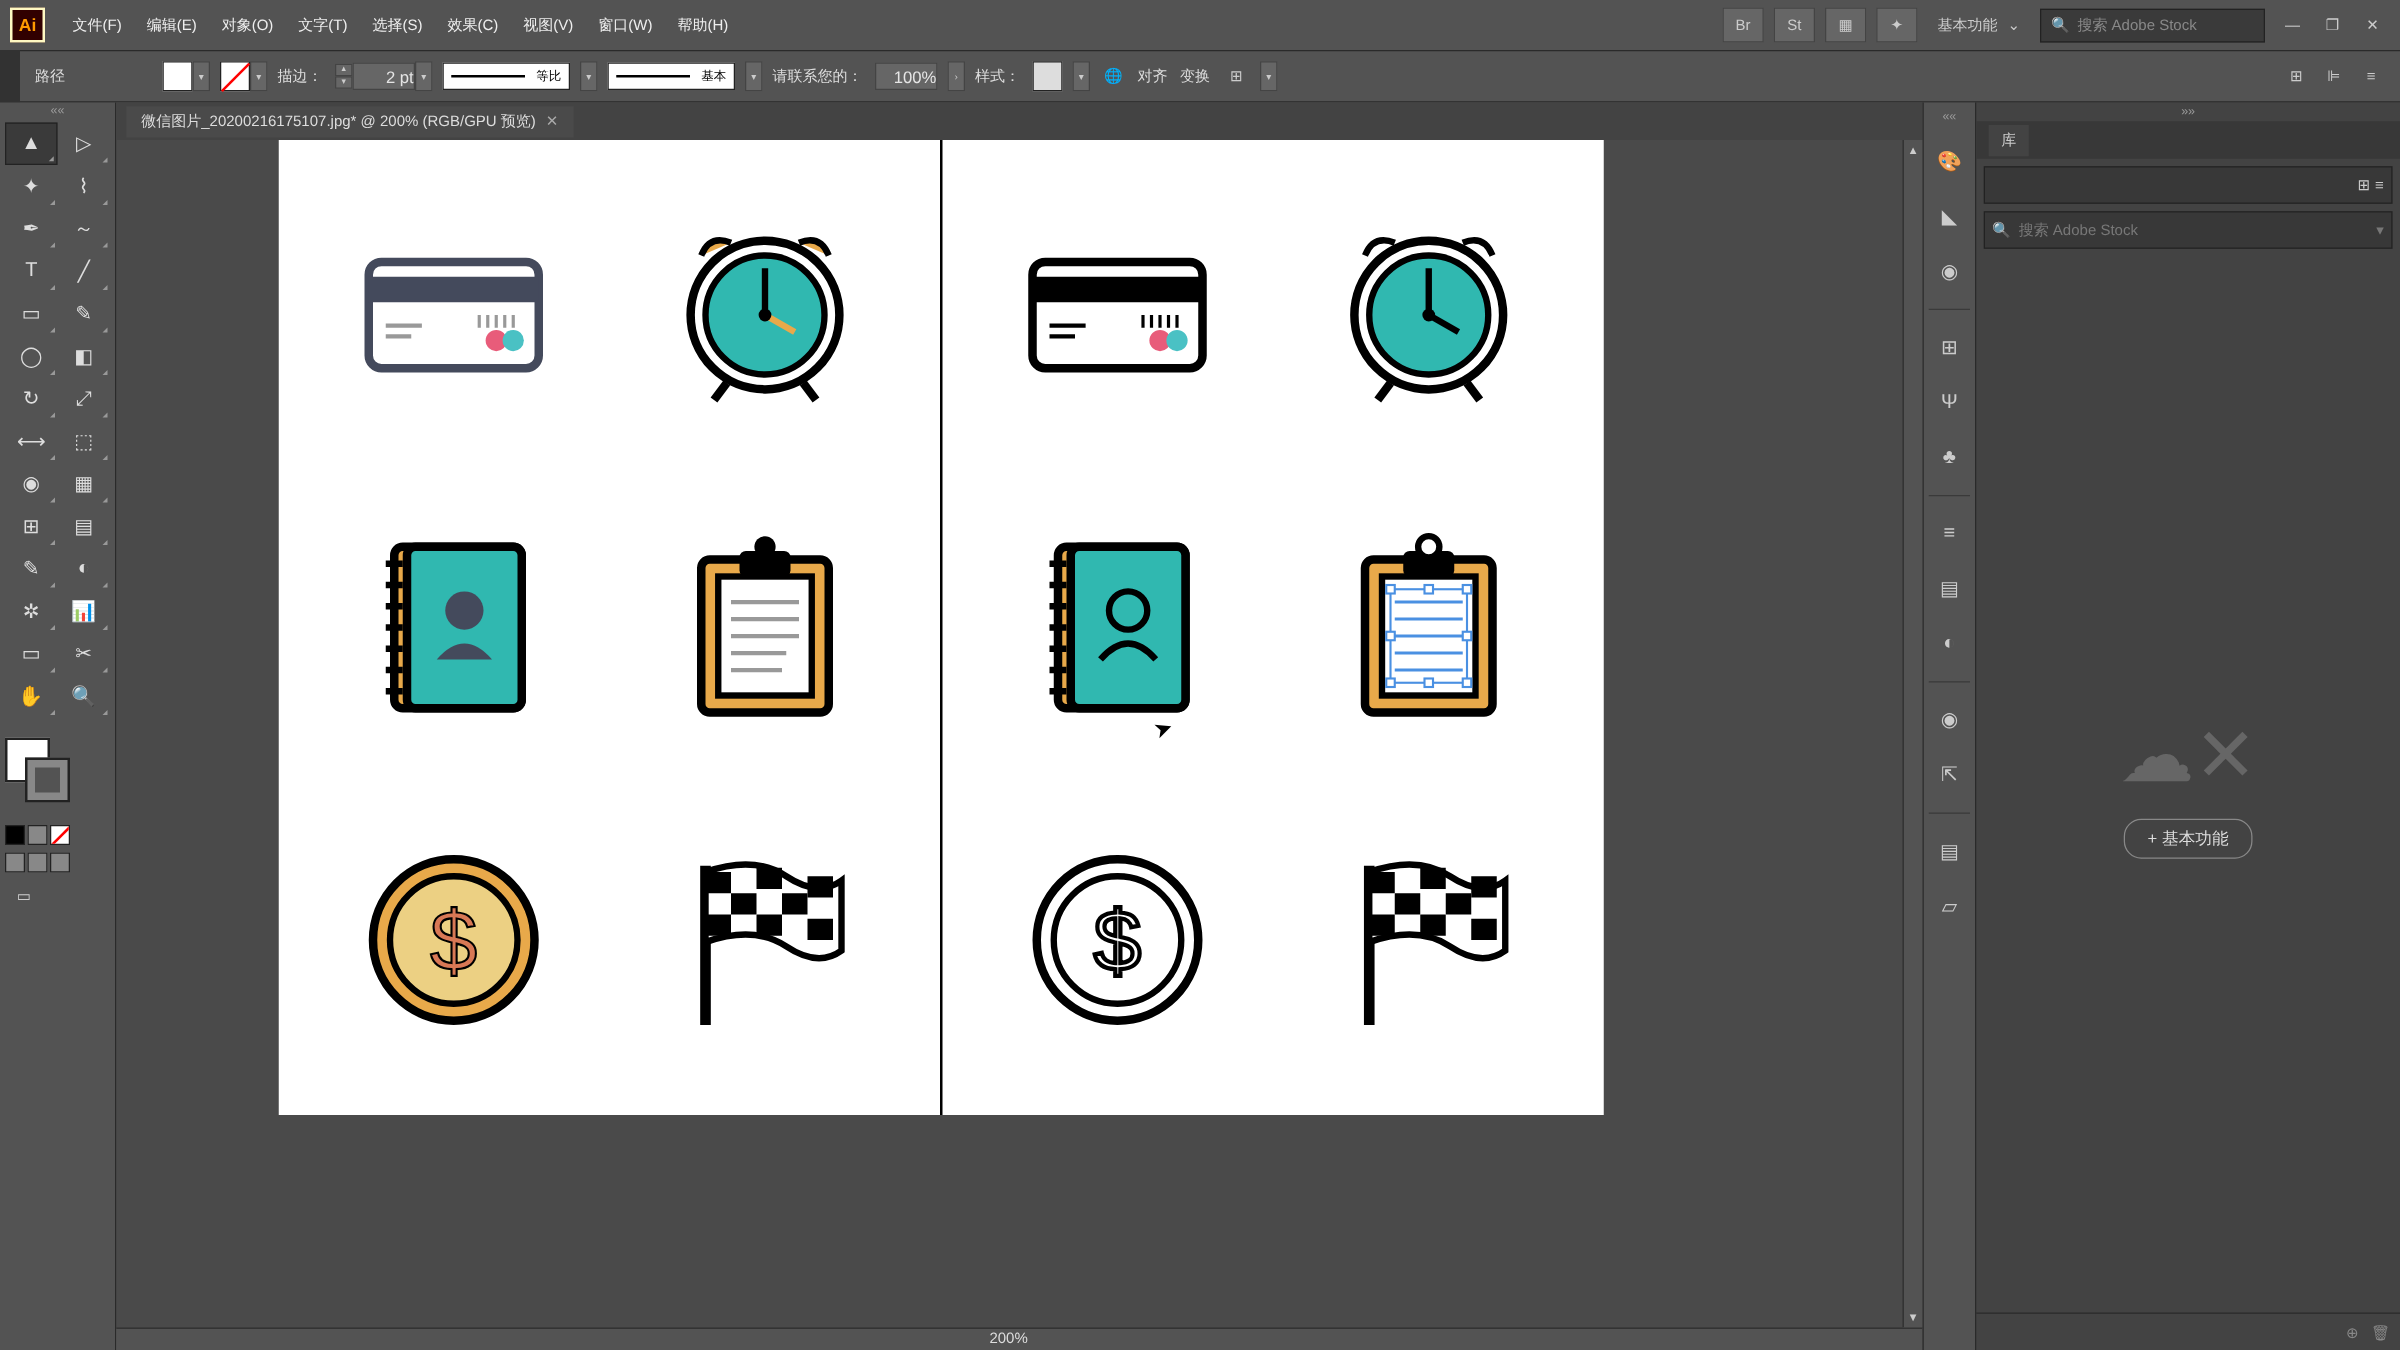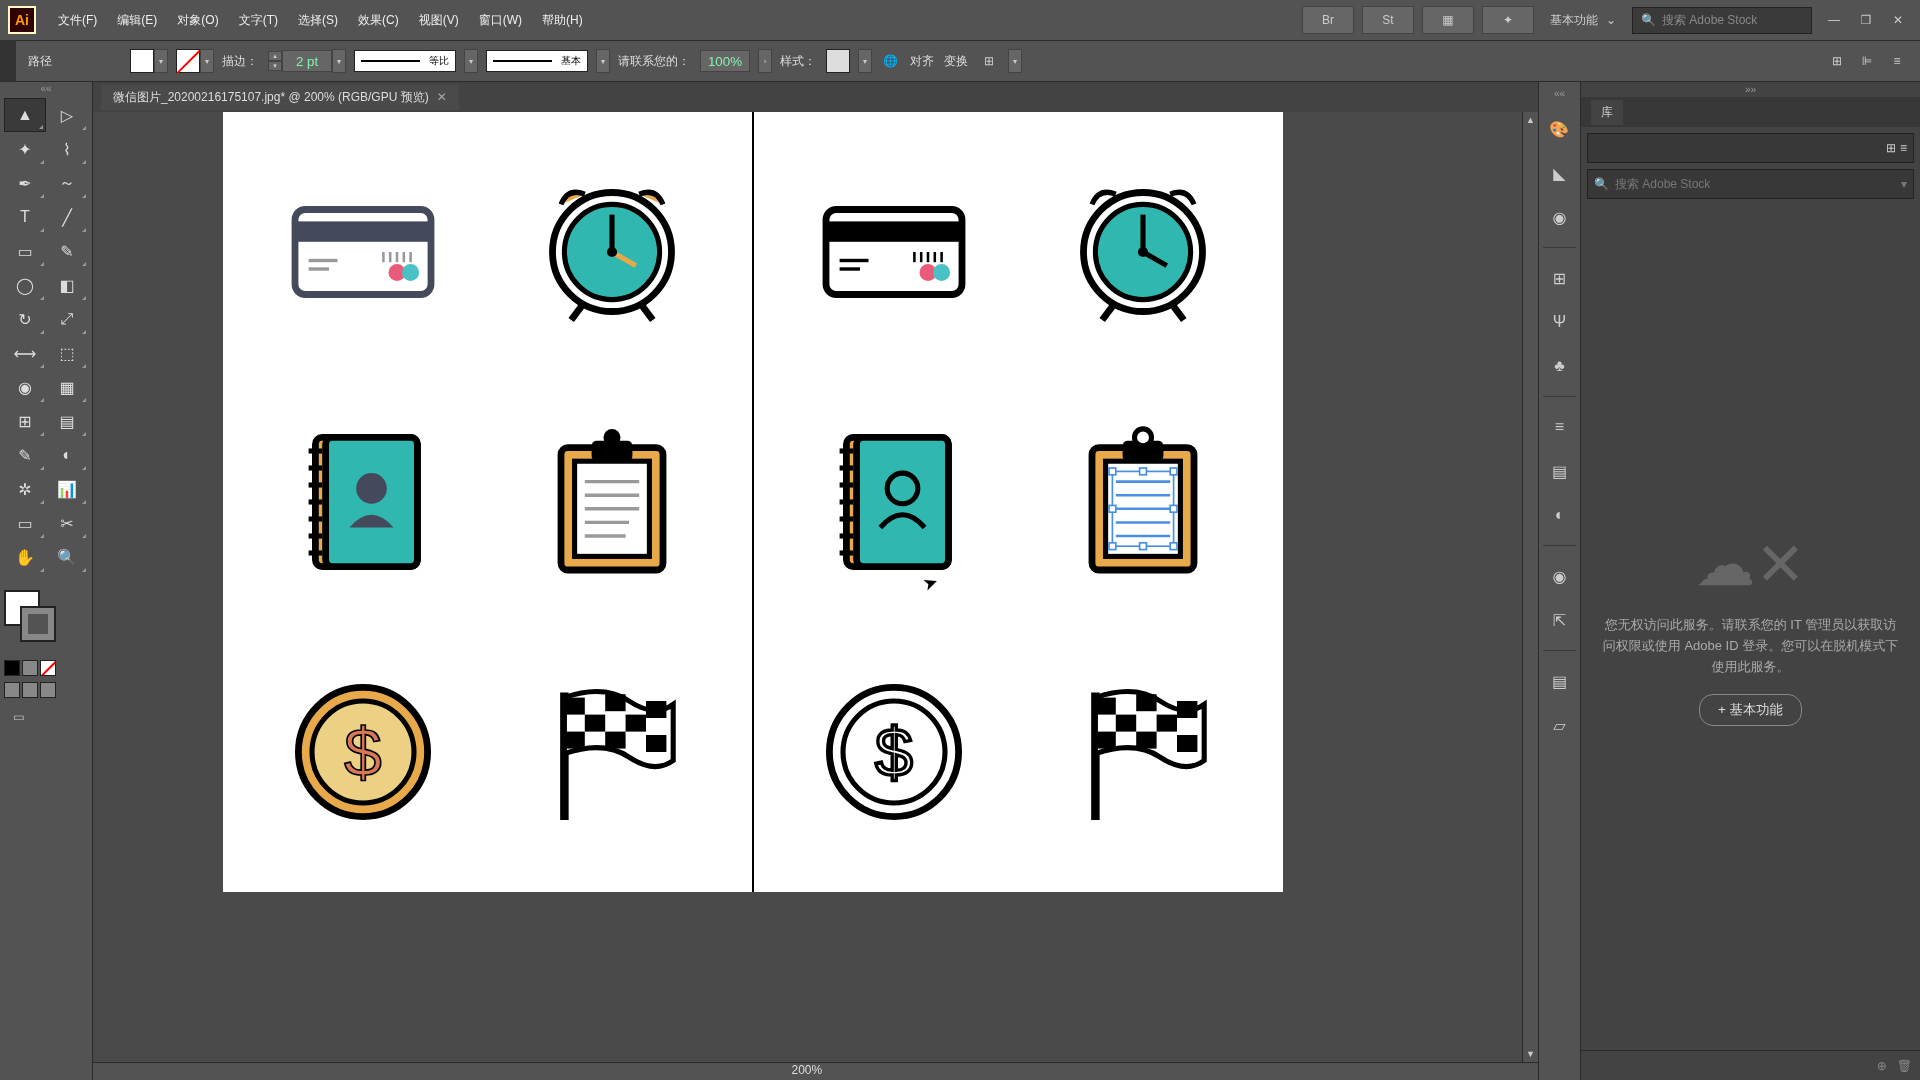--- a/index.html
+++ b/index.html
@@ -3,39 +3,39 @@
 <meta charset="utf-8">
 <style>
 * { margin: 0; padding: 0; box-sizing: border-box; font-family: "Microsoft YaHei", sans-serif; }
 body { background: #323232; color: #ccc; font-size: 12px; overflow: hidden; width: 1920px; height: 1080px; }
 
 
 .menubar { background: #535353; height: 40px; display: flex; align-items: center; padding: 0 8px; }
 .ai-logo { width: 28px; height: 28px; background: #310000; border: 2px solid #fef9c3; display: flex; align-items: center; justify-content: center; color: #ff9a00; font-weight: bold; font-size: 14px; margin-right: 12px; }
 .menu-item { padding: 0 10px; color: #eee; cursor: pointer; }
 .menubar-right { margin-left: auto; display: flex; align-items: center; gap: 8px; }
-.menubar-icon { width: 52px; height: 28px; background: #666; display: flex; align-items: center; justify-content: center; border: 1px solid #444; }
+.menubar-icon { width: 33px; height: 28px; background: #666; display: flex; align-items: center; justify-content: center; border: 1px solid #444; }
 .workspace-dropdown { padding: 4px 8px; display: flex; align-items: center; gap: 8px; }
 .search-stock { background: #3a3a3a; border: 1px solid #222; padding: 4px 8px; display: flex; align-items: center; gap: 6px; color: #888; width: 180px; }
 .window-controls { display: flex; gap: 4px; }
 .ctrl-btn { width: 28px; height: 20px; display: flex; align-items: center; justify-content: center; color: #ccc; }
 
 
 .controlbar { background: #535353; height: 42px; display: flex; align-items: center; padding: 0 12px; border-top: 1px solid #2a2a2a; border-bottom: 1px solid #2a2a2a; gap: 8px; margin-left: 16px; }
 .control-label { color: #ddd; margin-right: 2px; }
 .swatch-btn { display: flex; align-items: center; }
 .swatch { width: 24px; height: 24px; border: 1px solid #222; }
 .swatch.white { background: #fff; }
 .swatch.none { background: #fff; position: relative; }
 .swatch.none::after { content: ""; position: absolute; width: 140%; height: 2px; background: red; transform: rotate(-45deg); top: 50%; left: -20%; }
 .dd-arrow { width: 14px; height: 24px; background: #666; display: flex; align-items: center; justify-content: center; border: 1px solid #444; font-size: 8px; }
 .stepper { display: flex; align-items: center; }
 .stepper-arrows { display: flex; flex-direction: column; }
 .stepper-arrows span { width: 14px; height: 10px; background: #666; border: 1px solid #444; font-size: 7px; text-align: center; line-height: 8px; }
-.num-input { width: 50px; height: 22px; background: #666; border: 1px solid #444; color: #86efac; text-align: center; }
+.num-input { width: 50px; height: 22px; background: #666; border: 1px solid #444; color: #e5e5e5; text-align: right; }
 .stroke-preview { width: 102px; height: 22px; background: #fff; position: relative; border: 1px solid #222; display: flex; align-items: center; justify-content: flex-end; padding-right: 6px; color: #000; font-size: 10px; }
 .stroke-preview::before { content: ""; position: absolute; left: 6px; right: 35px; height: 2px; background: #000; }
 .style-swatch { width: 24px; height: 24px; background: #ddd; border: 1px solid #222; }
 .right-controls { margin-left: auto; display: flex; gap: 8px; }
 .tiny-icon { width: 22px; height: 22px; display: flex; align-items: center; justify-content: center; }
 
 
 .main { display: flex; height: 998px; }
 .left-toolbar-wrap { width: 93px; background: #535353; border-right: 1px solid #2a2a2a; }
 .left-handle { height: 12px; display: flex; align-items: center; justify-content: center; color: #999; font-size: 10px; }
@@ -520,21 +520,20 @@
         <span>≡</span>
       </div>
     </div>
     <div class="lib-search">
       <span>🔍</span>
       <span>搜索 Adobe Stock</span>
       <span style="margin-left:auto">▾</span>
     </div>
     <div class="lib-body">
       <div class="cloud-icon">☁✕</div>
-      <div class="lib-msg">您无权访问此服务。请联系您的 IT 管理员以获取访问权限或使用 Adobe ID 登录。您可以在脱机模式下使用此服务。</div>
       <button class="create-btn">+ 基本功能</button>
     </div>
     <div class="lib-footer">
       <span>⊕</span>
       <span>🗑</span>
     </div>
   </div>
 
 </div>
 

